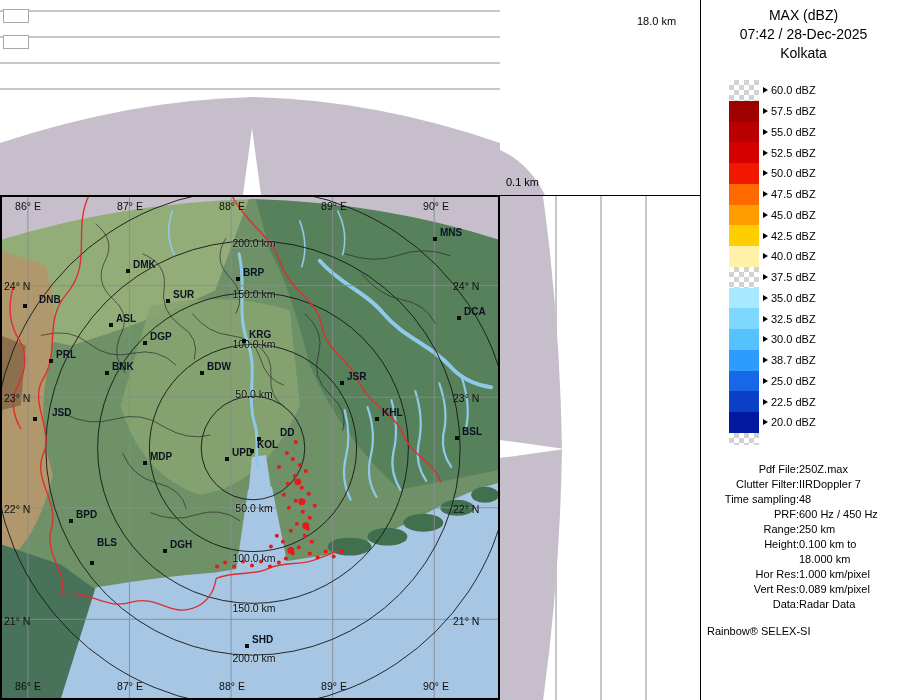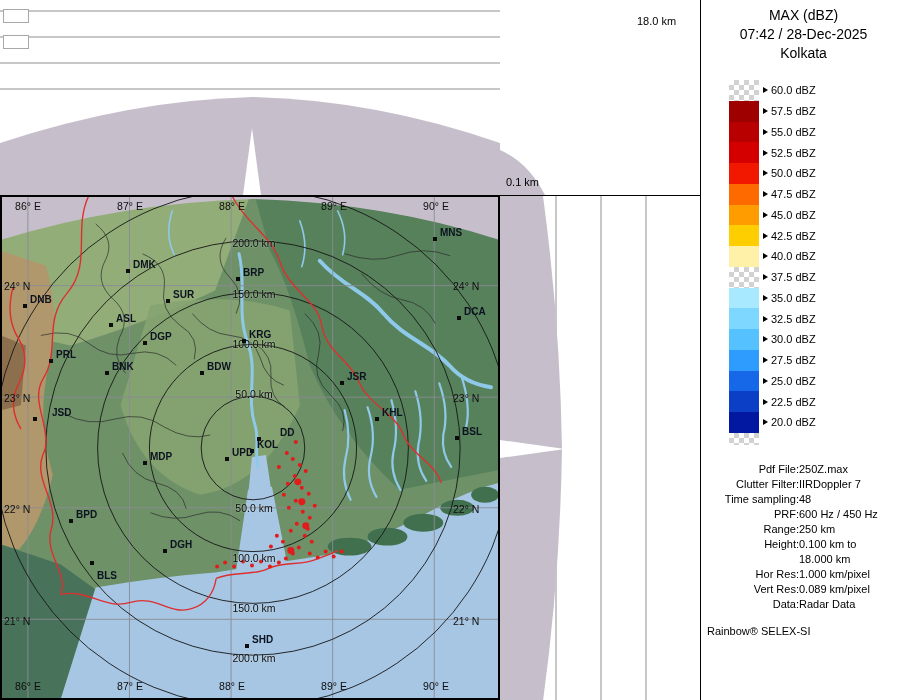--- a/index.html
+++ b/index.html
@@ -244,21 +244,21 @@
         <div class="ring-label" style="left: 213px; top: 456px;">200.0 km</div>
         <div class="city-dot" style="left: 432px; top: 41px;"></div>
         <div class="city-label" style="left: 439px; top: 31px;">MNS</div>
         <div class="city-dot" style="left: 125px; top: 73px;"></div>
         <div class="city-label" style="left: 132px; top: 63px;">DMK</div>
         <div class="city-dot" style="left: 235px; top: 81px;"></div>
         <div class="city-label" style="left: 242px; top: 71px;">BRP</div>
         <div class="city-dot" style="left: 165px; top: 103px;"></div>
         <div class="city-label" style="left: 172px; top: 93px;">SUR</div>
         <div class="city-dot" style="left: 22px; top: 108px;"></div>
-        <div class="city-label" style="left: 29px; top: 98px;">DNB</div>
+        <div class="city-label" style="left: 29px; top: 98px; padding-left: 9px;">DNB</div>
         <div class="city-dot" style="left: 108px; top: 127px;"></div>
         <div class="city-label" style="left: 115px; top: 117px;">ASL</div>
         <div class="city-dot" style="left: 142px; top: 145px;"></div>
         <div class="city-label" style="left: 149px; top: 135px;">DGP</div>
         <div class="city-dot" style="left: 241px; top: 143px;"></div>
         <div class="city-label" style="left: 248px; top: 133px;">KRG</div>
         <div class="city-dot" style="left: 456px; top: 120px;"></div>
         <div class="city-label" style="left: 463px; top: 110px;">DCA</div>
         <div class="city-dot" style="left: 48px; top: 163px;"></div>
         <div class="city-label" style="left: 55px; top: 153px;">PRL</div>
@@ -278,21 +278,21 @@
         <div class="city-label" style="left: 263px; top: 231px; margin-left: 16px;">DD</div>
         <div class="city-dot" style="left: 249px; top: 253px;"></div>
         <div class="city-label" style="left: 256px; top: 243px;">KOL</div>
         <div class="city-dot" style="left: 224px; top: 261px;"></div>
         <div class="city-label" style="left: 231px; top: 251px;">UPD</div>
         <div class="city-dot" style="left: 142px; top: 265px;"></div>
         <div class="city-label" style="left: 149px; top: 255px;">MDP</div>
         <div class="city-dot" style="left: 68px; top: 323px;"></div>
         <div class="city-label" style="left: 75px; top: 313px;">BPD</div>
         <div class="city-dot" style="left: 89px; top: 365px;"></div>
-        <div class="city-label" style="left: 96px; top: 374px;">BLS</div>
+        <div class="city-label" style="left: 96px; top: 341px;">BLS</div>
         <div class="city-dot" style="left: 162px; top: 353px;"></div>
         <div class="city-label" style="left: 169px; top: 343px;">DGH</div>
         <div class="city-dot" style="left: 244px; top: 448px;"></div>
         <div class="city-label" style="left: 251px; top: 438px;">SHD</div>
       </div>
   </div>
 
   <div id="info-panel" class="abs">
     <div id="hdr">
       <div>MAX (dBZ)</div>
@@ -363,21 +363,21 @@
             <span class="llabel">32.5 dBZ</span>
           </div>
           <div class="lrow">
             <div class="lcolor" style="background: rgb(85, 194, 255);"></div>
             <span class="larrow"></span>
             <span class="llabel">30.0 dBZ</span>
           </div>
           <div class="lrow">
             <div class="lcolor" style="background: rgb(46, 155, 255);"></div>
             <span class="larrow"></span>
-            <span class="llabel">27.5 dBZ</span>
+            <span class="llabel">38.7 dBZ</span>
           </div>
           <div class="lrow">
             <div class="lcolor" style="background: rgb(22, 104, 232);"></div>
             <span class="larrow"></span>
             <span class="llabel">25.0 dBZ</span>
           </div>
           <div class="lrow">
             <div class="lcolor" style="background: rgb(11, 63, 198);"></div>
             <span class="larrow"></span>
             <span class="llabel">22.5 dBZ</span>

